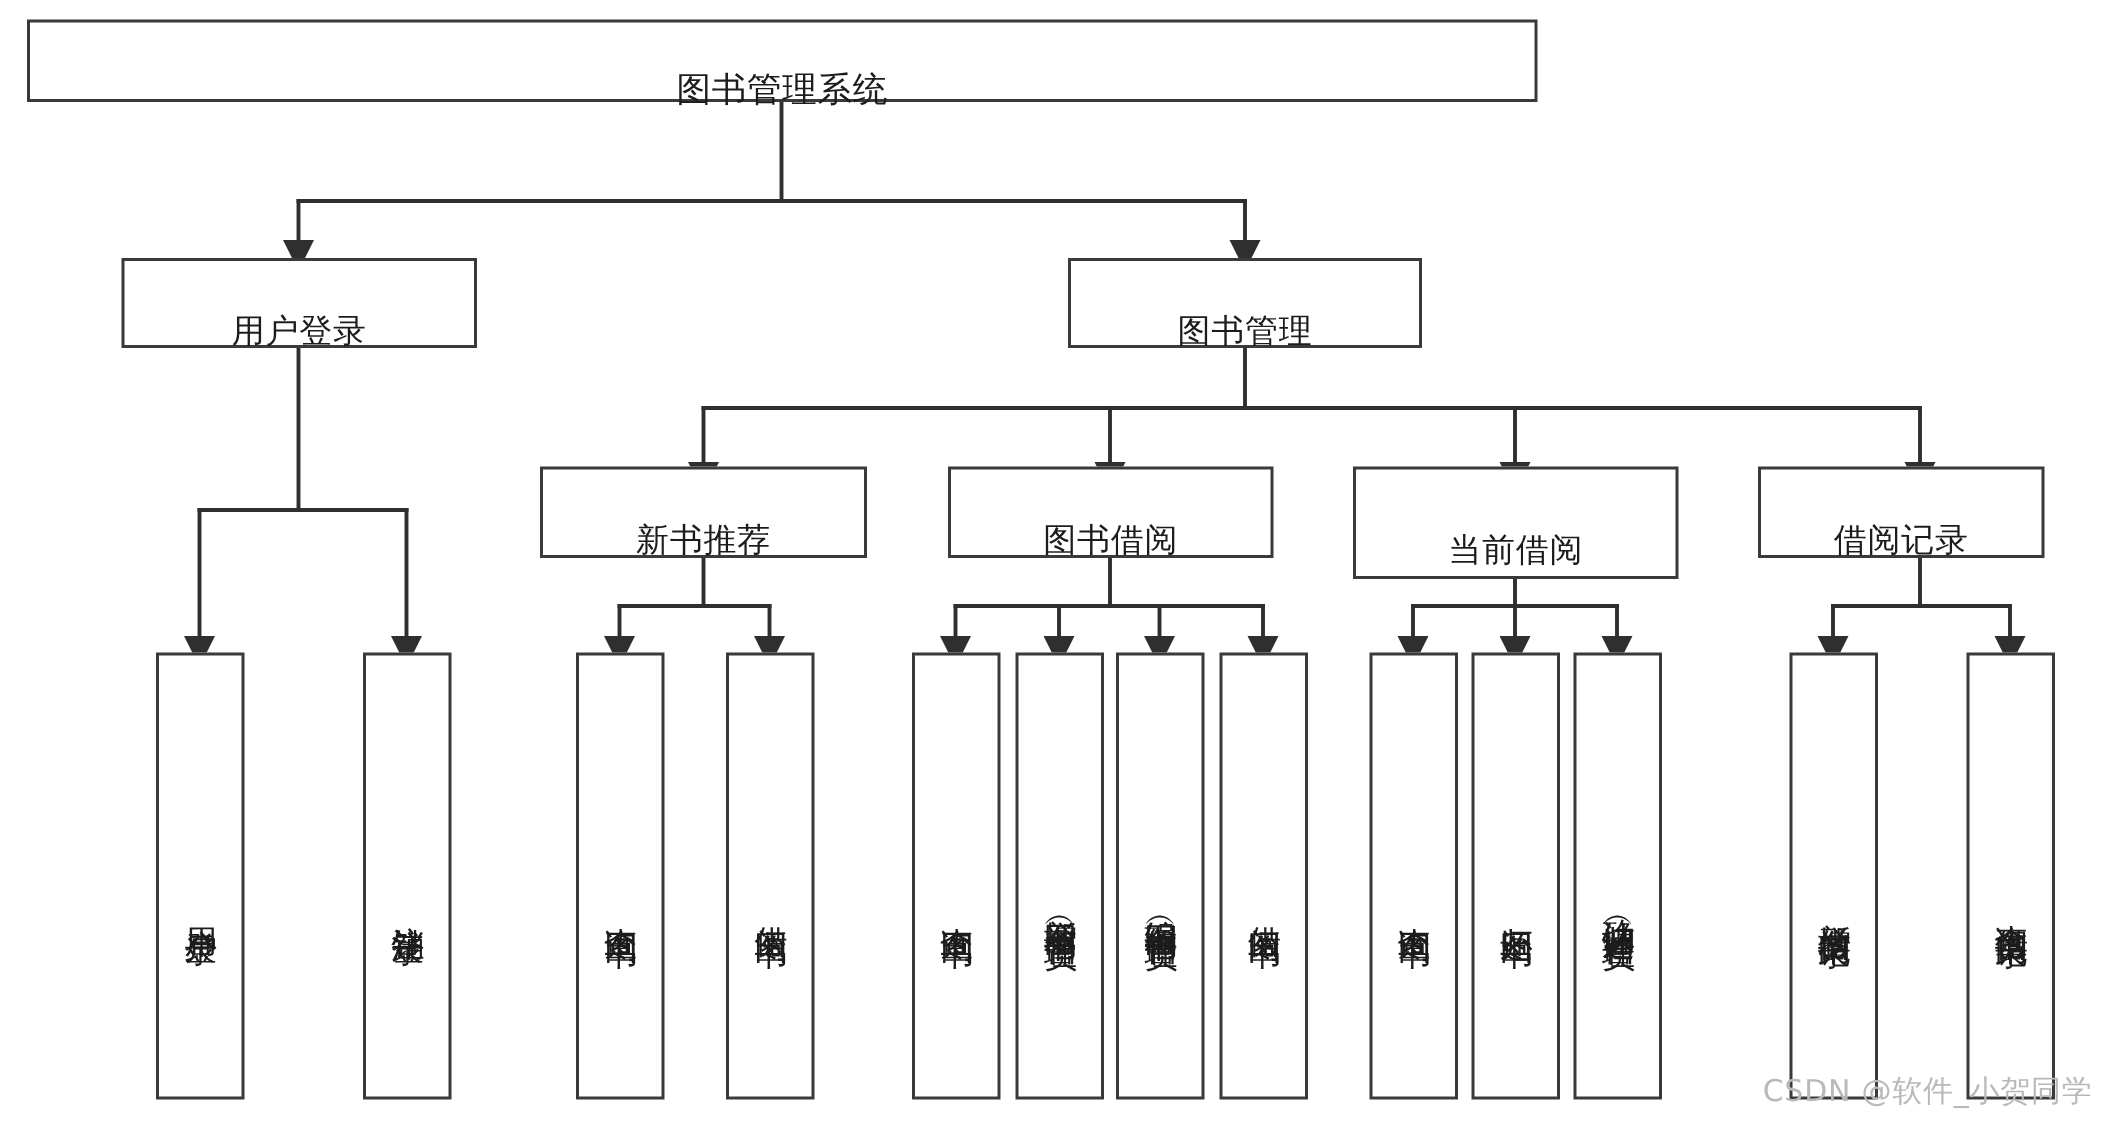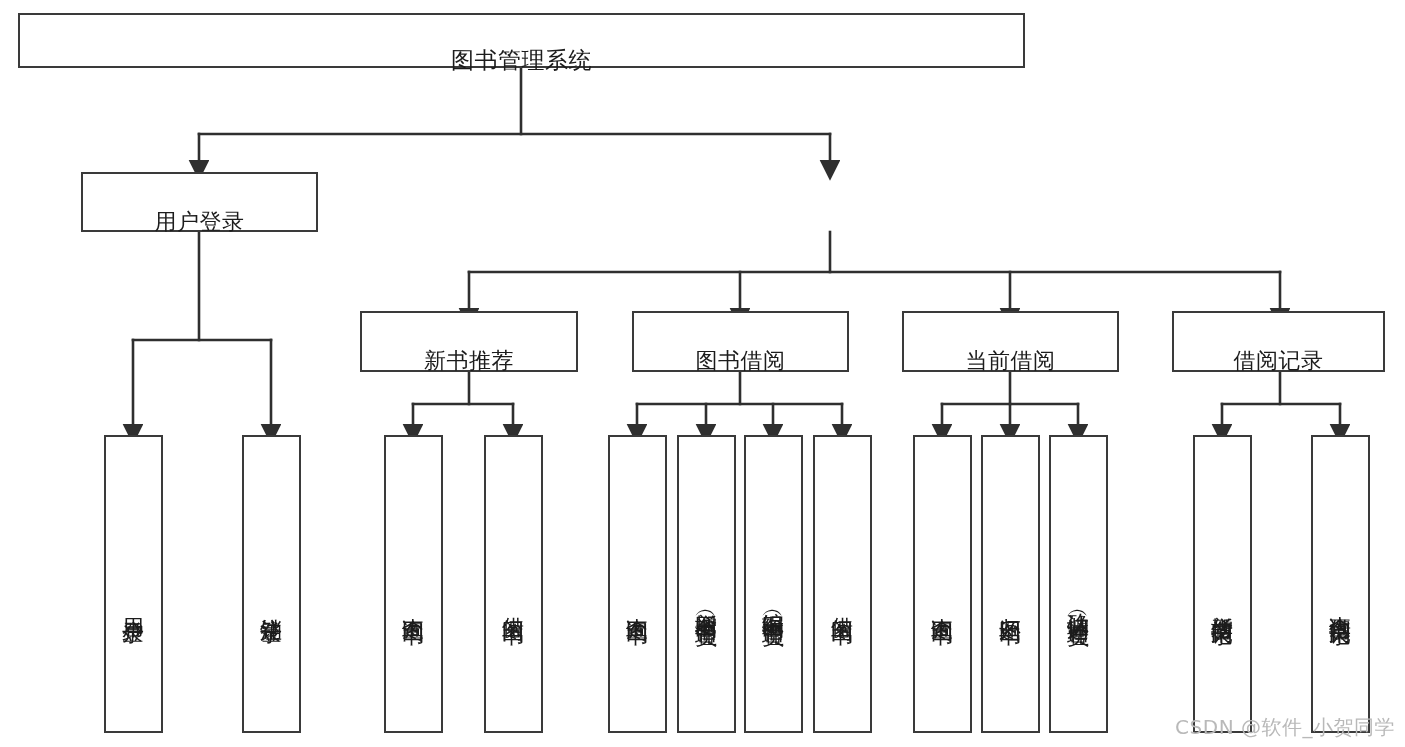--- a/index.html
+++ b/index.html
@@ -127,34 +127,37 @@
   </svg>
 
   <div class="node horiz" id="root-node" style="left:18px; top:13px; width:1007px; height:55px;">
     <span class="lbl">图书管理系统</span>
   </div>
 
   <div class="node horiz" style="left:81px; top:172px; width:237px; height:60px;">
     <span class="lbl">用户登录</span>
   </div>
 
+  <div class="node horiz" style="left:712px; top:172px; width:236px; height:60px;">
+    <span class="lbl">图书管理</span>
+  </div>
 
   <div class="node horiz" style="left:360px; top:311px; width:218px; height:61px;text-align:right;">
     <span class="lbl">新书推荐</span>
   </div>
 
   <div class="node horiz" style="left:632px; top:311px; width:217px; height:61px;">
     <span class="lbl">图书借阅</span>
   </div>
 
-  <div class="node horiz" style="left:902px; top:311px; width:217px; height:61px;">
+  <div class="node horiz" style="left:902px; top:311px; width:217px; height:75px;">
     <span class="lbl">当前借阅</span>
   </div>
 
-  <div class="node horiz" style="left:1172px; top:311px; width:213px; height:61px;justify-content:center;">
+  <div class="node horiz" style="left:1172px; top:311px; width:191px; height:61px;justify-content:center;">
     <span class="lbl">借阅记录</span>
   </div>
 
   <div class="node vert" style="left:104px; top:435px; width:59px; height:298px;">
     <span class="lbl">用户登录</span>
   </div>
 
   <div class="node vert" style="left:242px; top:435px; width:59px; height:298px;">
     <span class="lbl">注销登录</span>
   </div>

